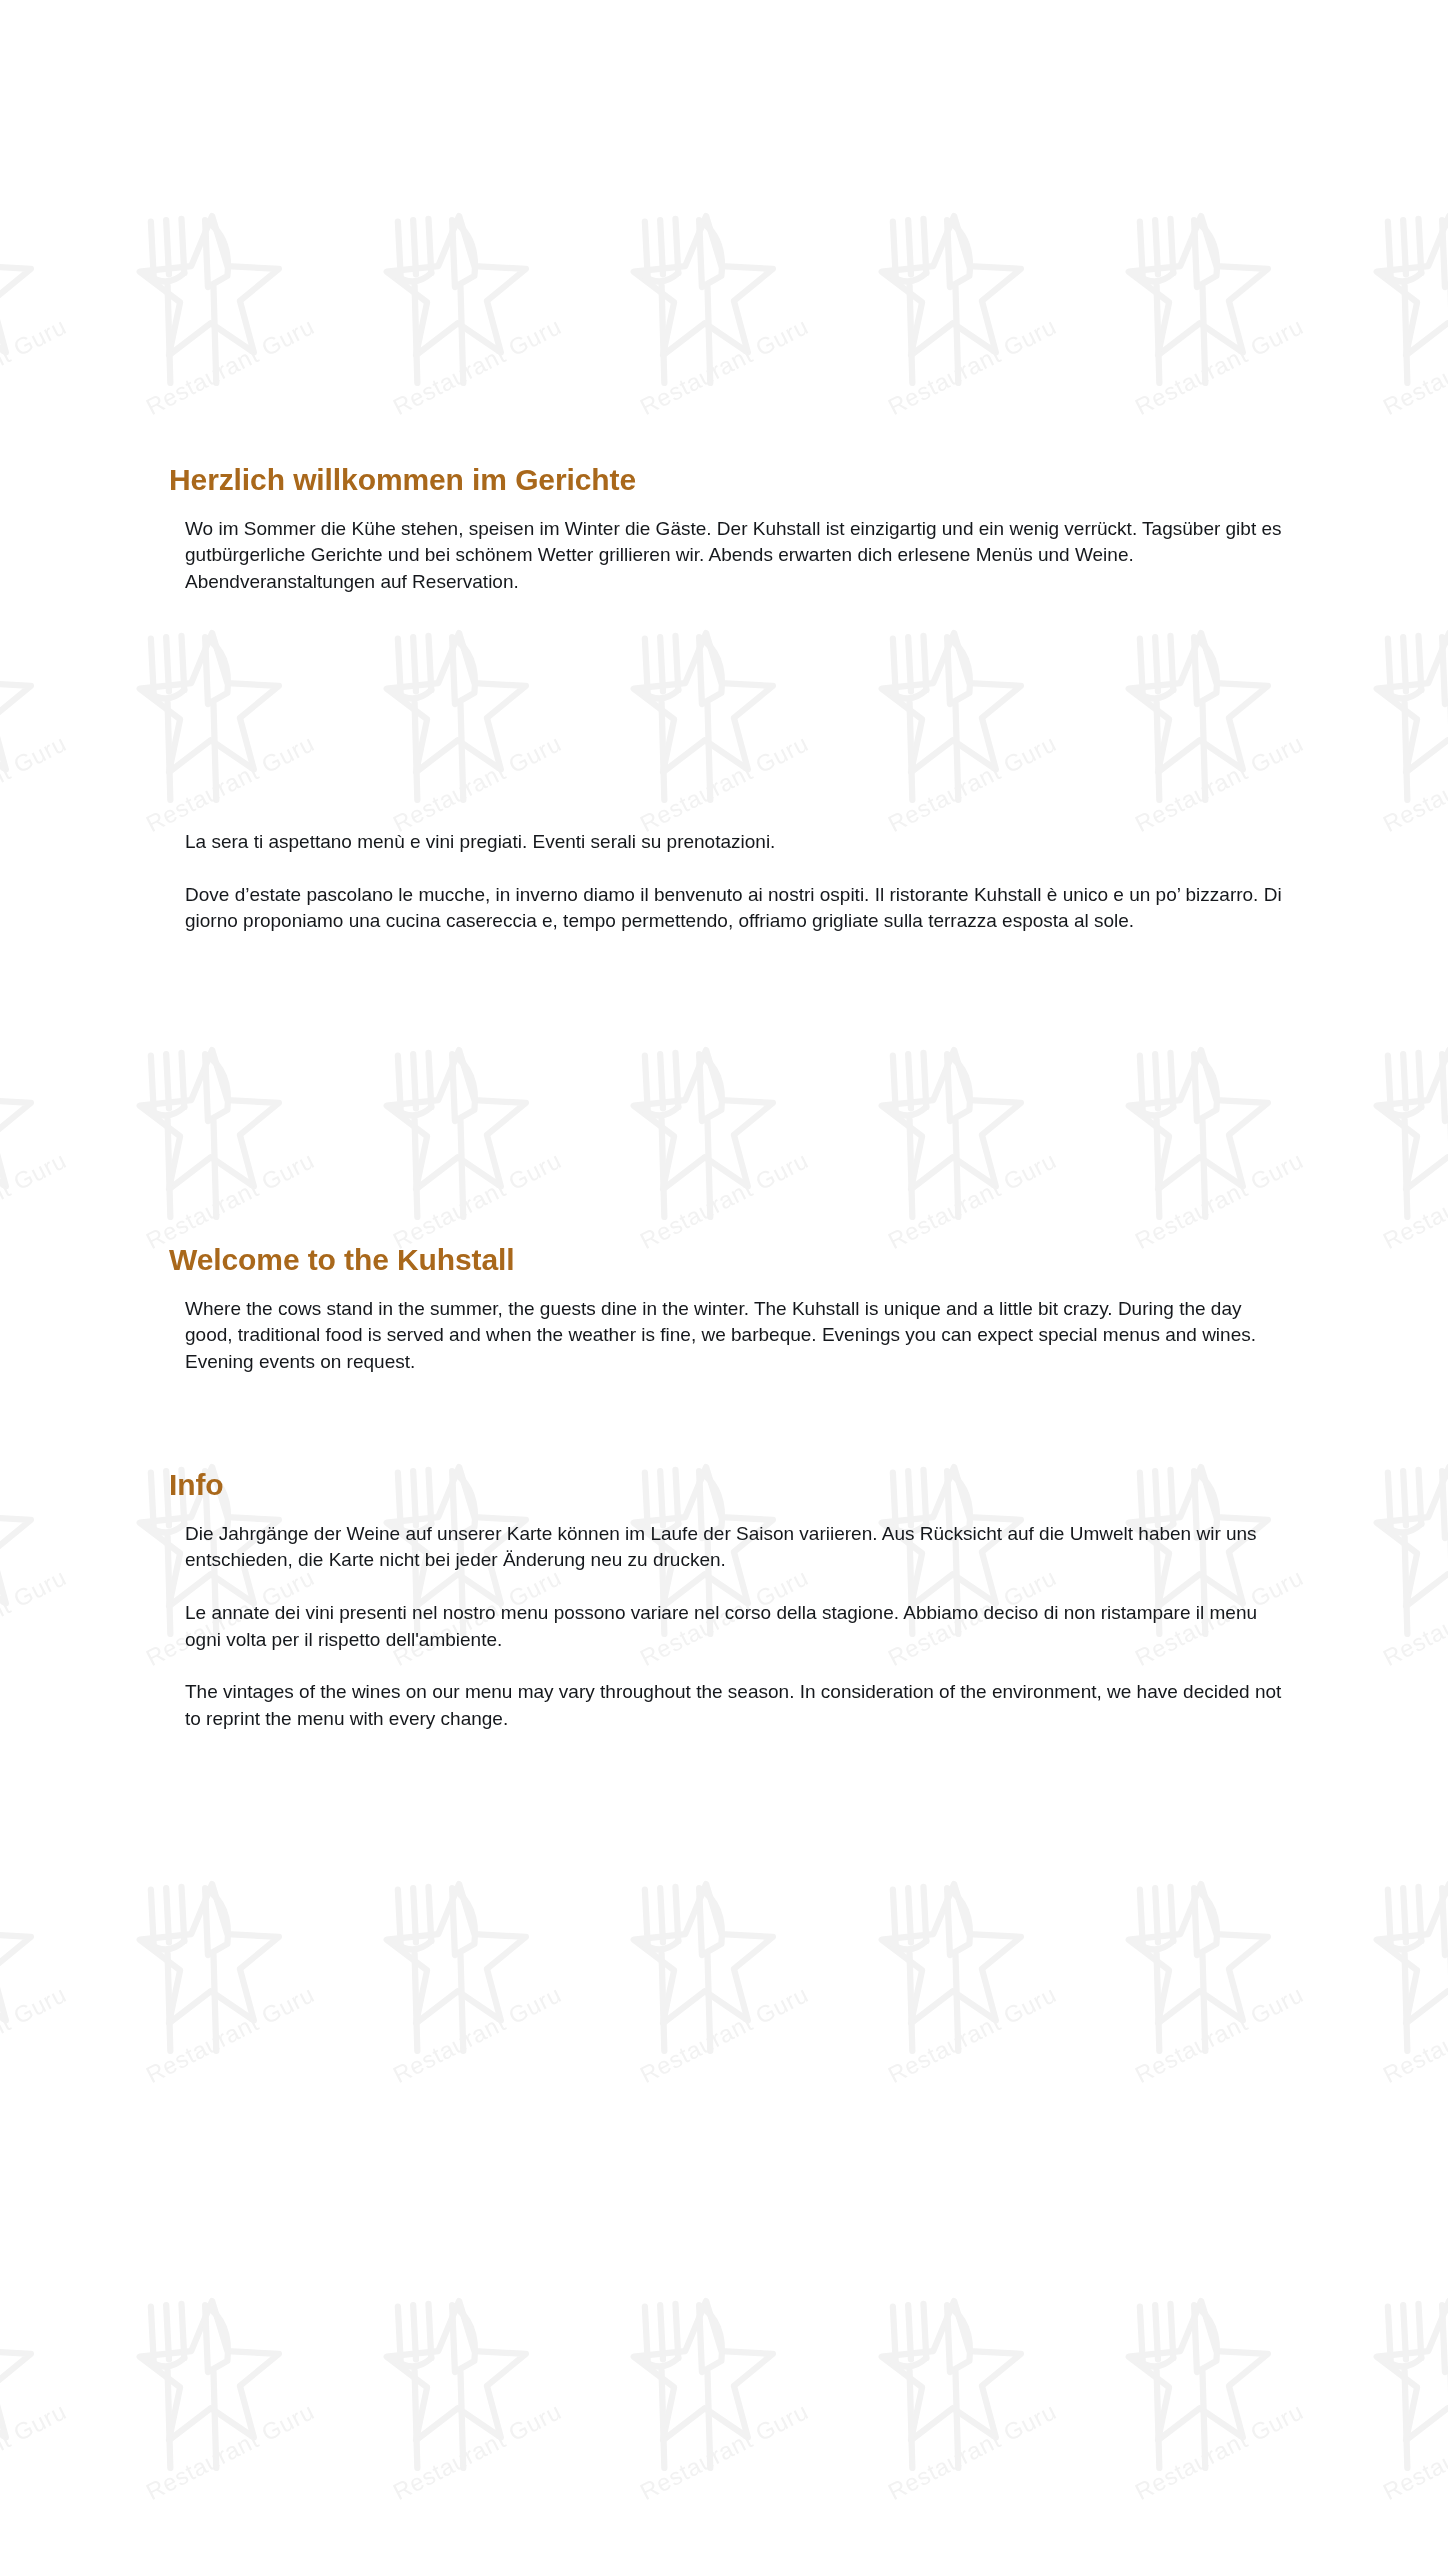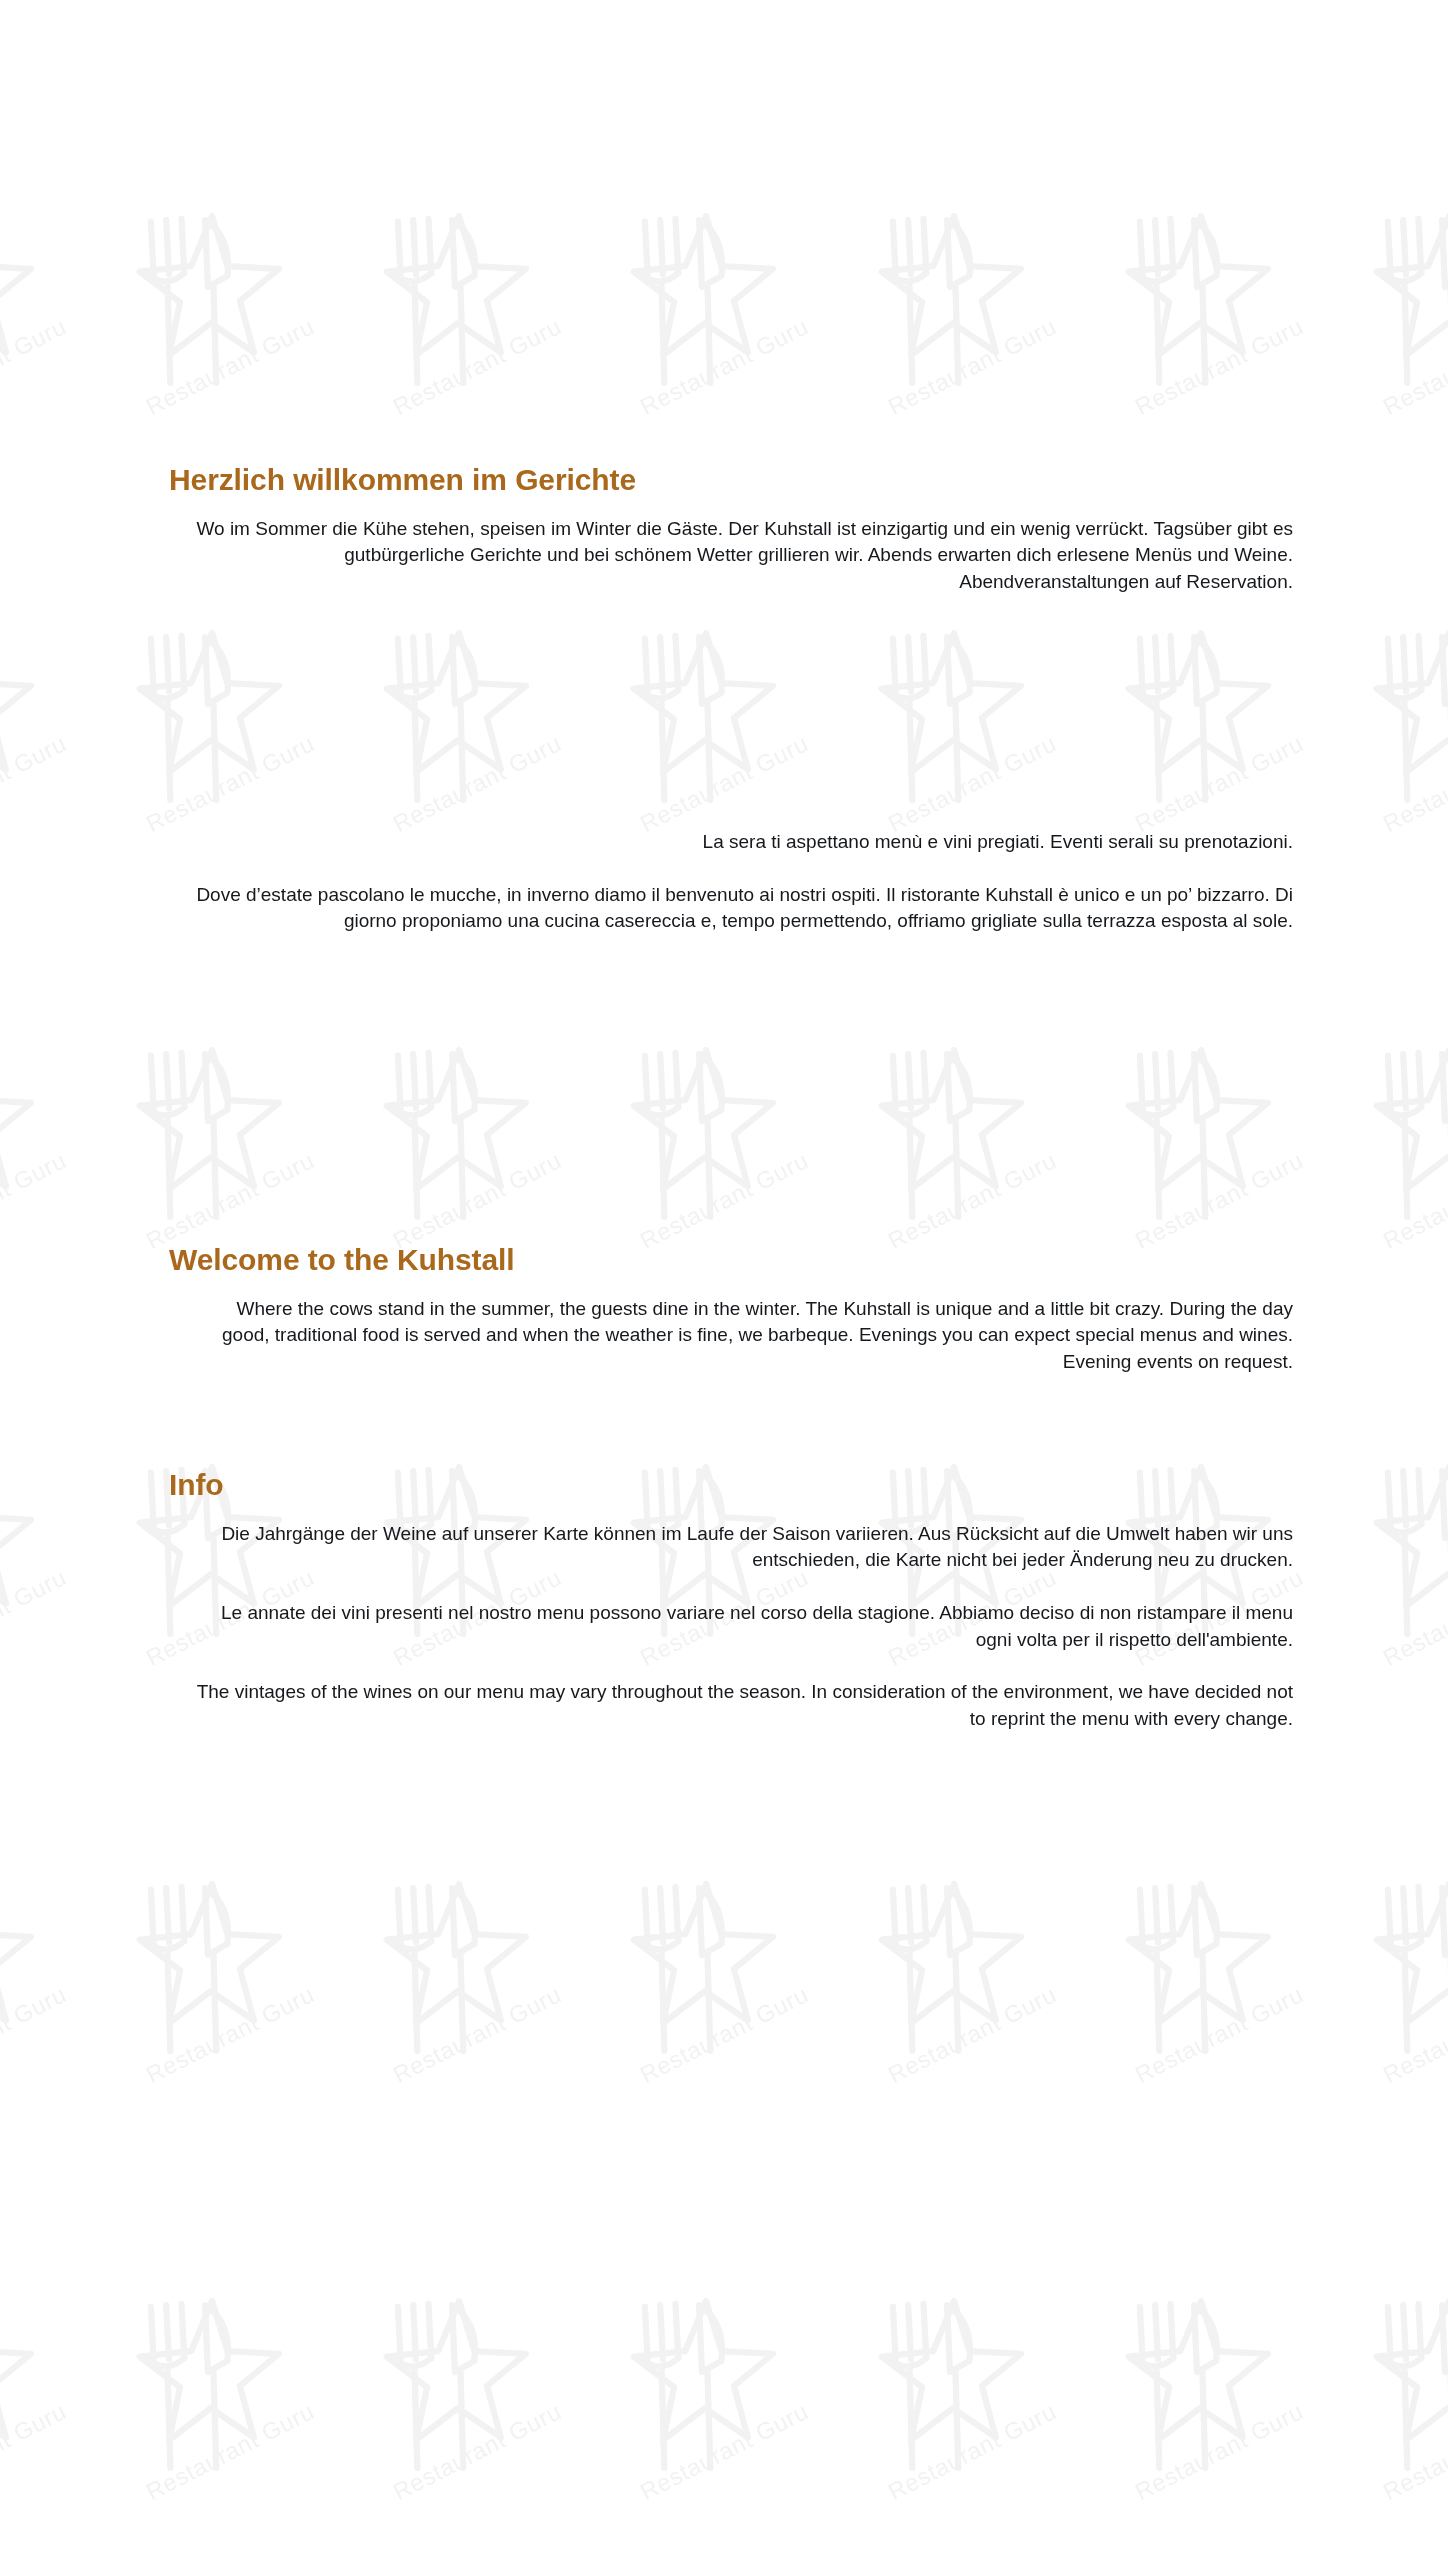--- a/index.html
+++ b/index.html
@@ -81,21 +81,20 @@
     margin: 0 0 18px 0;
     white-space: nowrap;
   }
   .section-body {
     font-family: "Liberation Sans", sans-serif;
     font-size: 19px;
     line-height: 26.4px;
     color: #15181c;
     margin: 16px;
     max-width: 1112px;
-    text-align: right;
   }
   .section-body + .section-body {
     margin-top: 26.4px;
   }
 </style>
 </head>
 <body>
 
 <div id="watermark-layer">
     <div class="wm-tile" style="left:-160px;top:-229px;">

